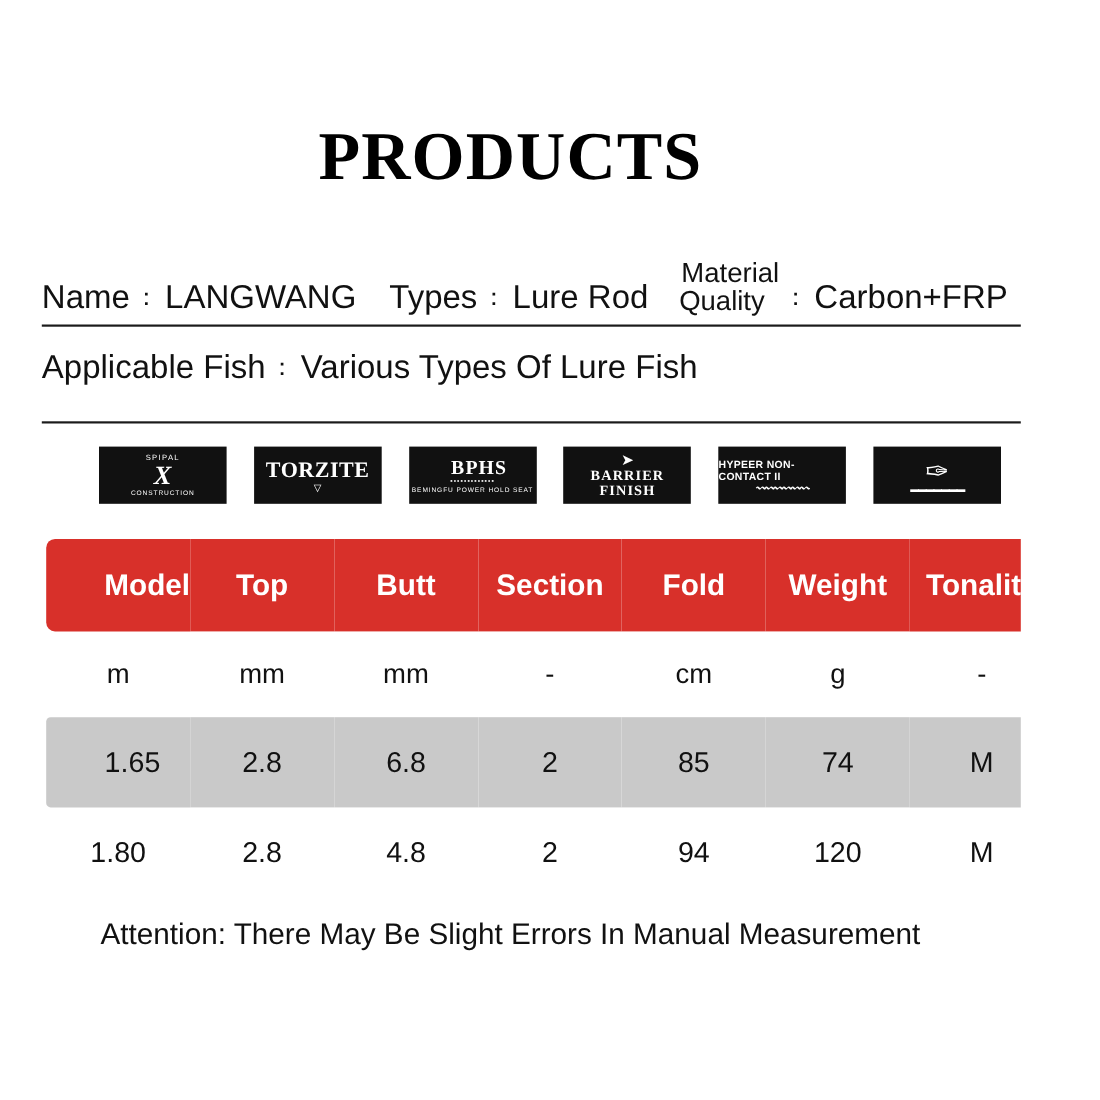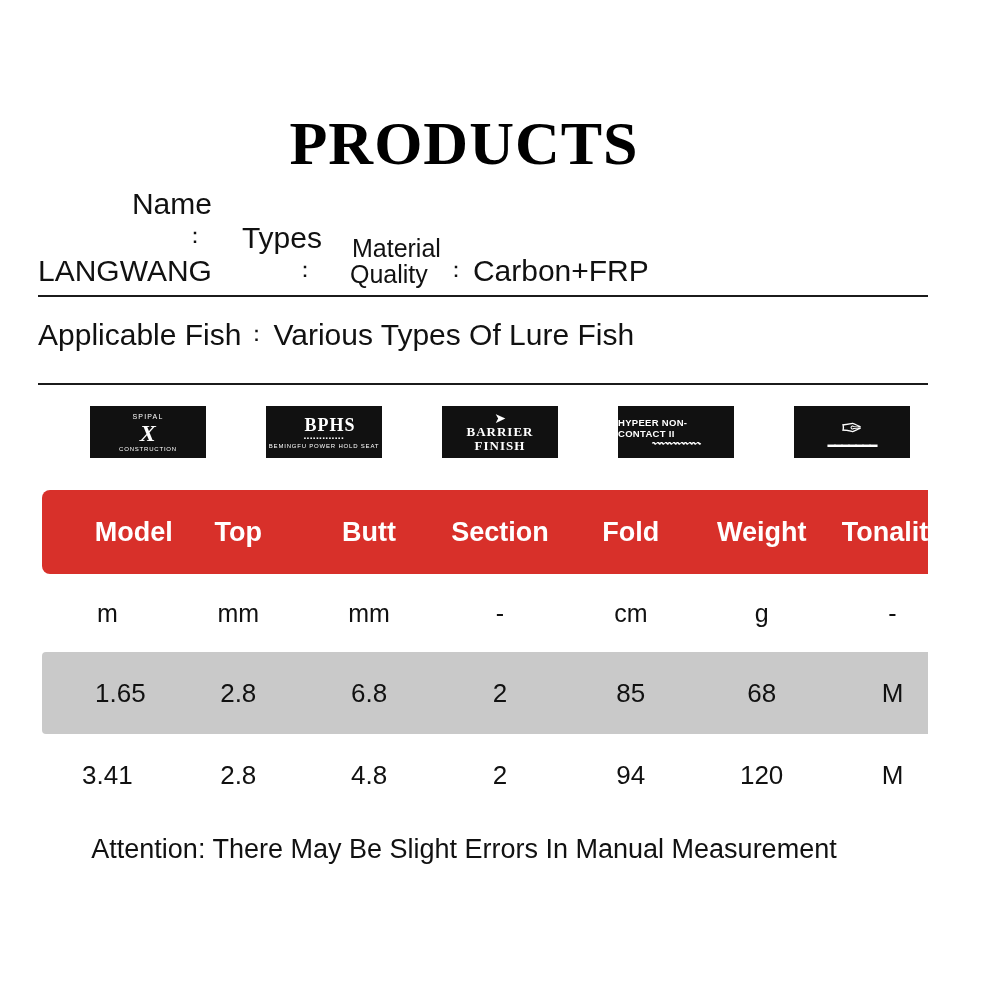--- a/index.html
+++ b/index.html
@@ -32,21 +32,21 @@
     position: absolute;
     top: 232px; left: 38px; width: 924px;
     height: 56px;
     display: flex;
     align-items: flex-end;
   }
   .lbl { font-size: 30px; color: #111; white-space: nowrap; }
   .val { font-size: 30px; color: #111; white-space: nowrap; }
   .colon { font-size: 22px; padding: 0 6px 3px 4px; }
 
-  .grp { display: flex; align-items: flex-end; flex-direction: column; }
+  .grp { display: flex; align-items: flex-end; }
   .grp.name { margin-right: 30px; }
   .grp.types { margin-right: 28px; }
 
   .matquality {
     display: flex; align-items: flex-end;
   }
   .two-line {
     display: flex; flex-direction: column;
     line-height: 1.02;
     font-size: 25px;
@@ -147,20 +147,21 @@
 
   <div class="spec-row-1">
     <div class="grp name">
       <span class="lbl">Name</span>
       <span class="colon">：</span>
       <span class="val">LANGWANG</span>
     </div>
     <div class="grp types">
       <span class="lbl">Types</span>
       <span class="colon">：</span>
+      <span class="val">Lure Rod</span>
     </div>
     <div class="matquality">
       <div class="two-line">
         <span>Material</span>
         <span>Quality</span>
       </div>
       <span class="colon">：</span>
       <span class="val">Carbon+FRP</span>
     </div>
   </div>
@@ -176,20 +177,24 @@
   <div class="rule r2"></div>
 
   <div class="badges">
 
     <div class="badge b1">
       <span class="b-top">SPIPAL</span>
       <span class="b-main">X</span>
       <span class="b-sub">CONSTRUCTION</span>
     </div>
 
+    <div class="badge b2">
+      <span class="b-main">TORZITE</span>
+      <span class="tri">▽</span>
+    </div>
 
     <div class="badge b3">
       <span class="b-main">BPHS</span>
       <span class="dots">▪▪▪▪▪▪▪▪▪▪▪▪▪</span>
       <span class="b-sub">BEMINGFU POWER HOLD SEAT</span>
     </div>
 
     <div class="badge b4">
       <span class="arrow">➤</span>
       <span class="b-main">BARRIER</span>
@@ -229,25 +234,25 @@
         <td>cm</td>
         <td>g</td>
         <td>-</td>
       </tr>
       <tr class="data alt">
         <td>1.65</td>
         <td>2.8</td>
         <td>6.8</td>
         <td>2</td>
         <td>85</td>
-        <td>68</td>
+        <td>74</td>
         <td>M</td>
       </tr>
       <tr class="data">
-        <td>3.41</td>
+        <td>1.80</td>
         <td>2.8</td>
         <td>4.8</td>
         <td>2</td>
         <td>94</td>
         <td>120</td>
         <td>M</td>
       </tr>
     </tbody>
   </table>
 

